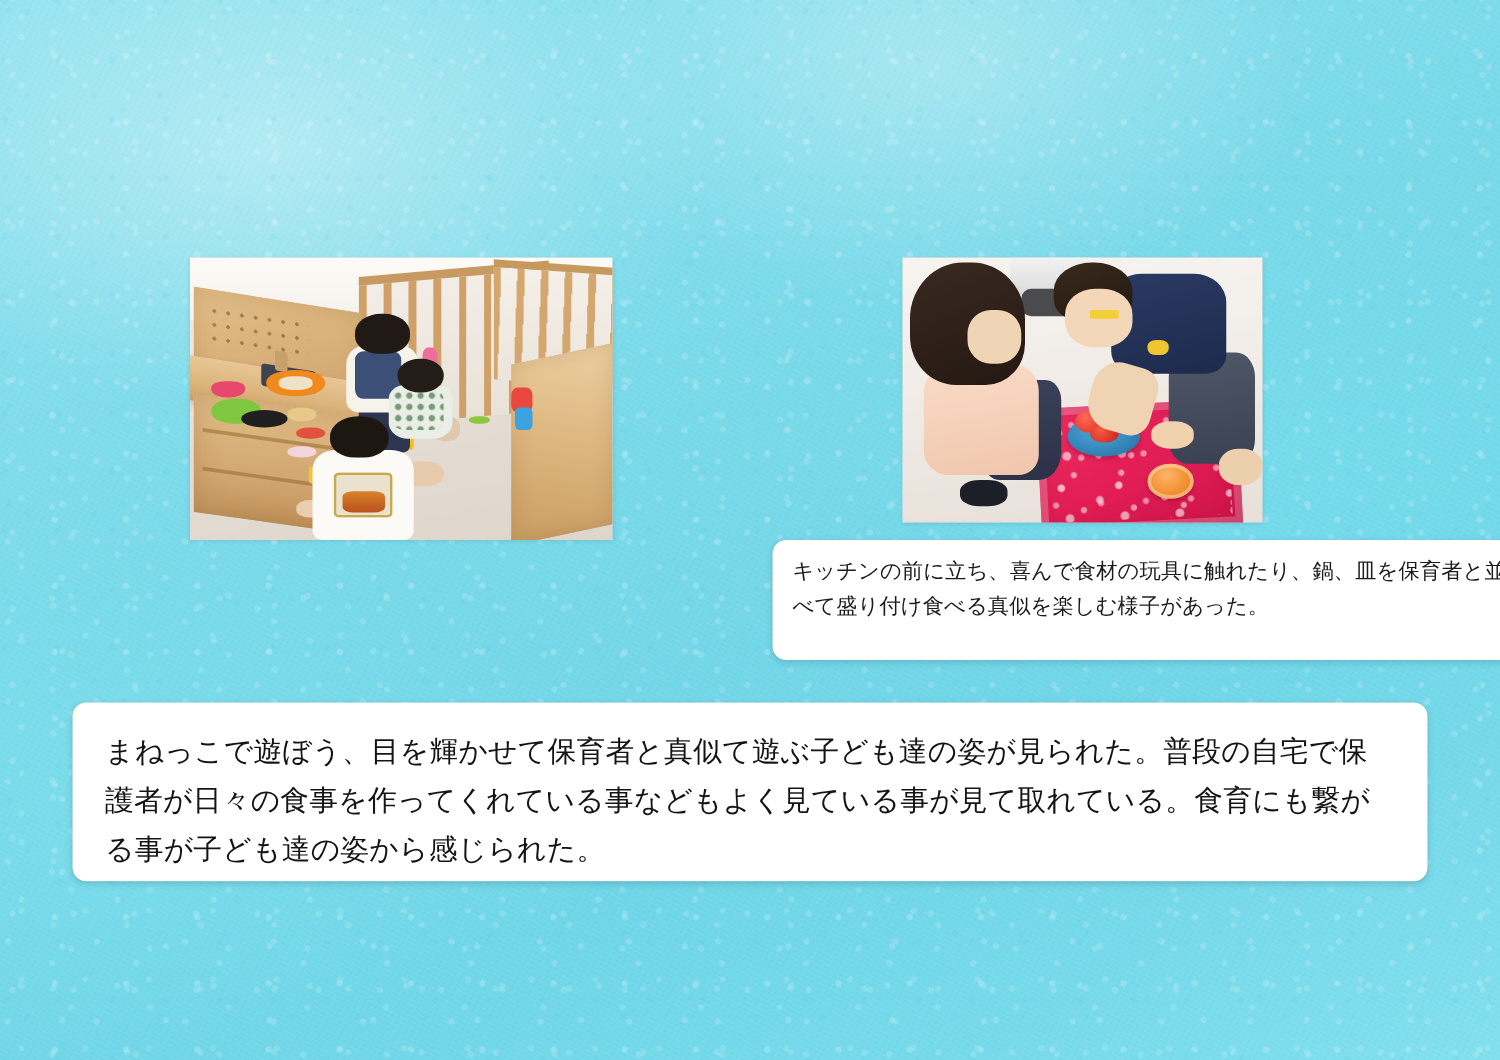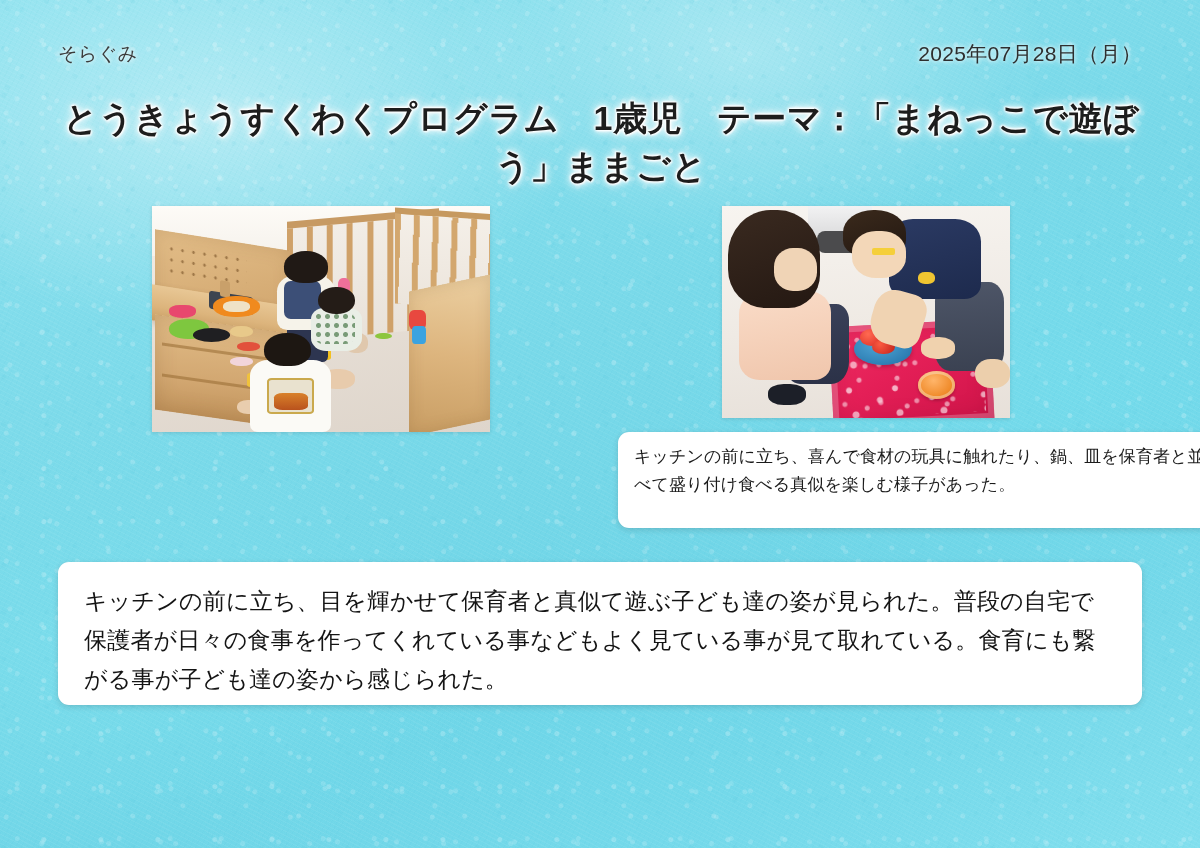--- a/index.html
+++ b/index.html
@@ -333,26 +333,21 @@
 </style>
 </head>
 <body>
 
 <div class="page">
 
   <div class="bg-wash"></div>
   <div class="bg-grain"></div>
   <div class="bg-grain2"></div>
 
-  <div class="header-row">
-    <div class="class-name">そらぐみ</div>
-    <div class="date-label">2025年07月28日（月）</div>
-  </div>
-
-  <div class="title">とうきょうすくわくプログラム　1歳児　テーマ：「まねっこで遊ぼう」ままごと</div>
+
 
   <div class="photo photo-left">
     <div class="ph-inner">
       <div class="lp-wall"></div>
       <div class="lp-floor"></div>
       <div class="lp-gate"></div>
       <div class="lp-gate2"></div>
       <div class="lp-backpanel"></div>
       <div class="lp-pegholes"></div>
       <div class="lp-counter"></div>
@@ -431,16 +426,16 @@
       <div class="rgB-clip"></div>
     </div>
   </div>
 
 
   <div class="card caption-right">
     <div class="cap-text-sm">キッチンの前に立ち、喜んで食材の玩具に触れたり、鍋、皿を保育者と並べて盛り付け食べる真似を楽しむ様子があった。</div>
   </div>
 
   <div class="card summary-card">
-    <div class="summary-text">キッチンの前に立ち、目を輝かせて保育者と真似て遊ぶ子ども達の姿が見られた。普段の自宅で保護者が日々の食事を作ってくれている事などもよく見ている事が見て取れている。食育にも繋がる事が子ども達の姿から感じられた。</div>
+    <div class="summary-text">まねっこで遊ぼう、目を輝かせて保育者と真似て遊ぶ子ども達の姿が見られた。普段の自宅で保護者が日々の食事を作ってくれている事などもよく見ている事が見て取れている。食育にも繋がる事が子ども達の姿から感じられた。</div>
   </div>
 
 </div>
 
 </body></html>

